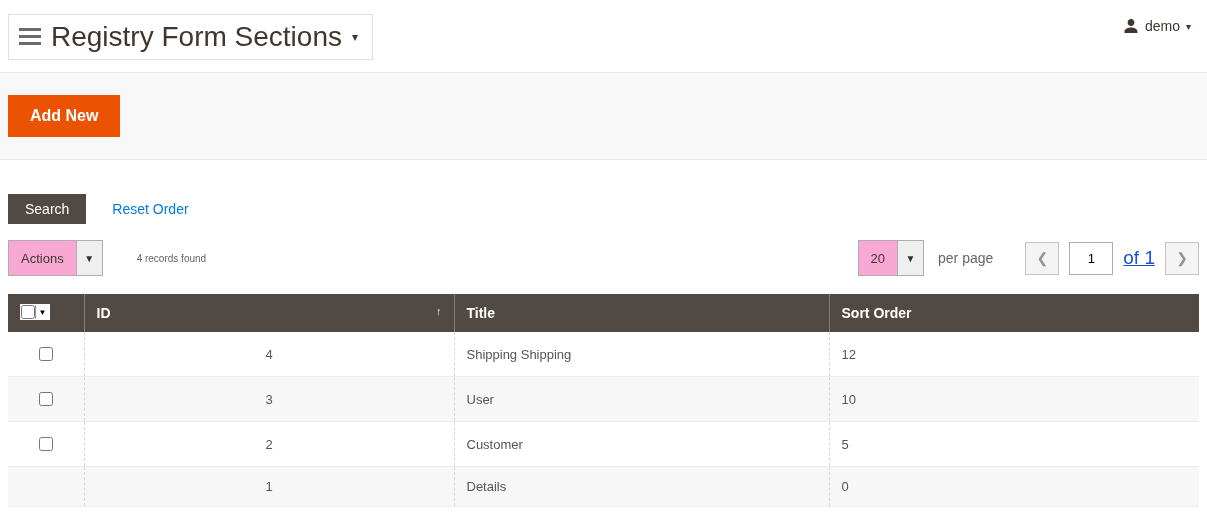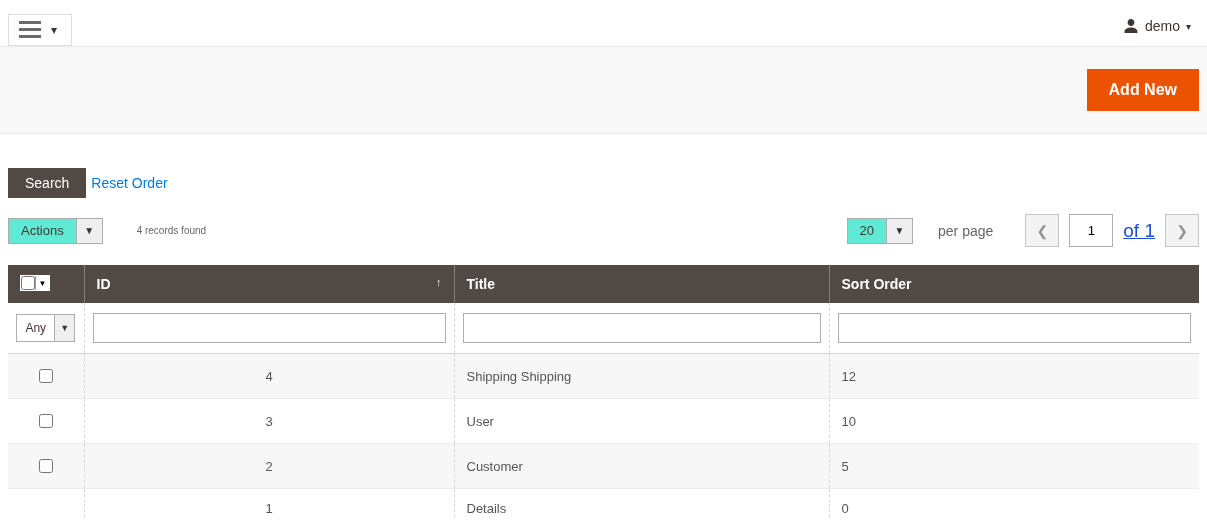--- a/index.html
+++ b/index.html
@@ -61,35 +61,35 @@
     color: #41362f;
   }
   .user-icon svg { display: block; }
   .user-caret { font-size: 10px; }
   .action-bar {
     background: #f8f8f8;
     border-top: 1px solid #e9e9e9;
     border-bottom: 1px solid #e9e9e9;
     padding: 22px 8px;
     display: flex;
-    justify-content: flex-end;
+    margin-top: 12px;
   }
   .btn-primary {
     background: #eb5202;
     color: #fff;
     border: none;
     font-size: 16px;
     font-weight: 600;
     padding: 12px 22px;
     cursor: pointer;
   }
   .controls-row1 {
     display: flex;
     align-items: center;
-    gap: 5px;
+    gap: 26px;
     padding: 34px 8px 10px 8px;
   }
   .btn-dark {
     background: #514943;
     color: #fff;
     border: 1px solid #514943;
     font-size: 14px;
     padding: 6px 16px;
     cursor: pointer;
   }
@@ -100,22 +100,22 @@
   }
   .controls-row2 {
     display: flex;
     align-items: center;
     padding: 6px 8px 18px 8px;
   }
   .select-like {
     display: inline-flex;
     align-items: stretch;
     border: 1px solid #adadad;
-    background: #5eead4;
-    height: 26px;
+    background: #f9a8d4;
+    height: 36px;
   }
   .select-like .label {
     padding: 0 12px;
     display: flex;
     align-items: center;
     font-size: 13px;
   }
   .select-like .caret-box {
     width: 26px;
     border-left: 1px solid #adadad;
@@ -129,21 +129,21 @@
   }
   .records-found {
     margin-left: 34px;
     color: #666;
     font-size: 10px;
   }
   .spacer { flex: 1; }
   .perpage-group {
     display: flex;
     align-items: center;
-    gap: 25px;
+    gap: 14px;
   }
   .perpage-label { color: #666; font-size: 14px; }
   .page-input {
     width: 44px;
     height: 33px;
     border: 1px solid #adadad;
     text-align: center;
     font-size: 13px;
   }
   .page-of { color: #1d4ed8; font-size: 19px; text-decoration: underline; }
@@ -240,20 +240,21 @@
   input[type=checkbox] { width: 14px; height: 14px; cursor: pointer; }
 </style>
 </head>
 <body>
 
 <div class="header">
   <div class="page-title-wrap">
     <span class="hamburger">
         <span></span>
       </span>
+    <span class="page-title">Registry Form Sections</span>
     <span class="title-caret">▾</span>
   </div>
   <div class="user-menu">
     <span class="user-icon">
       <svg width="16" height="16" viewBox="0 0 16 16">
           <path fill="#41362f" d="M8 8c1.9 0 3.4-1.6 3.4-3.5S9.9 1 8 1 4.6 2.6 4.6 4.5 6.1 8 8 8zm0 1.5c-2.6 0-6.5 1.4-6.5 4.1V15h13v-1.4c0-2.7-3.9-4.1-6.5-4.1z"></path>
         </svg>
     </span>
     <span>demo</span>
     <span class="user-caret">▾</span>
@@ -310,31 +311,20 @@
       </th>
       <th class="col-title">
         <span>Title</span>
       </th>
       <th class="col-sort">
         <span>Sort Order</span>
       </th>
     </tr>
   </thead>
   <tbody id="grid-body">
-    <tr class="filter-row">
-      <td class="col-check">
-        <div class="filter-select">
-          <span class="label">Any</span>
-          <span class="caret-box">▼</span>
-        </div>
-      </td>
-      <td><input class="filter-input" style=""></td>
-      <td><input class="filter-input" style=""></td>
-      <td><input class="filter-input" style=""></td>
-    </tr>
   <tr class="data-row">
         <td class="col-check"><input type="checkbox" style=""></td>
         <td class="col-id">4</td>
         <td>Shipping Shipping</td>
         <td>12</td>
       </tr>
       <tr class="data-row">
         <td class="col-check"><input type="checkbox" style=""></td>
         <td class="col-id">3</td>
         <td>User</td>

